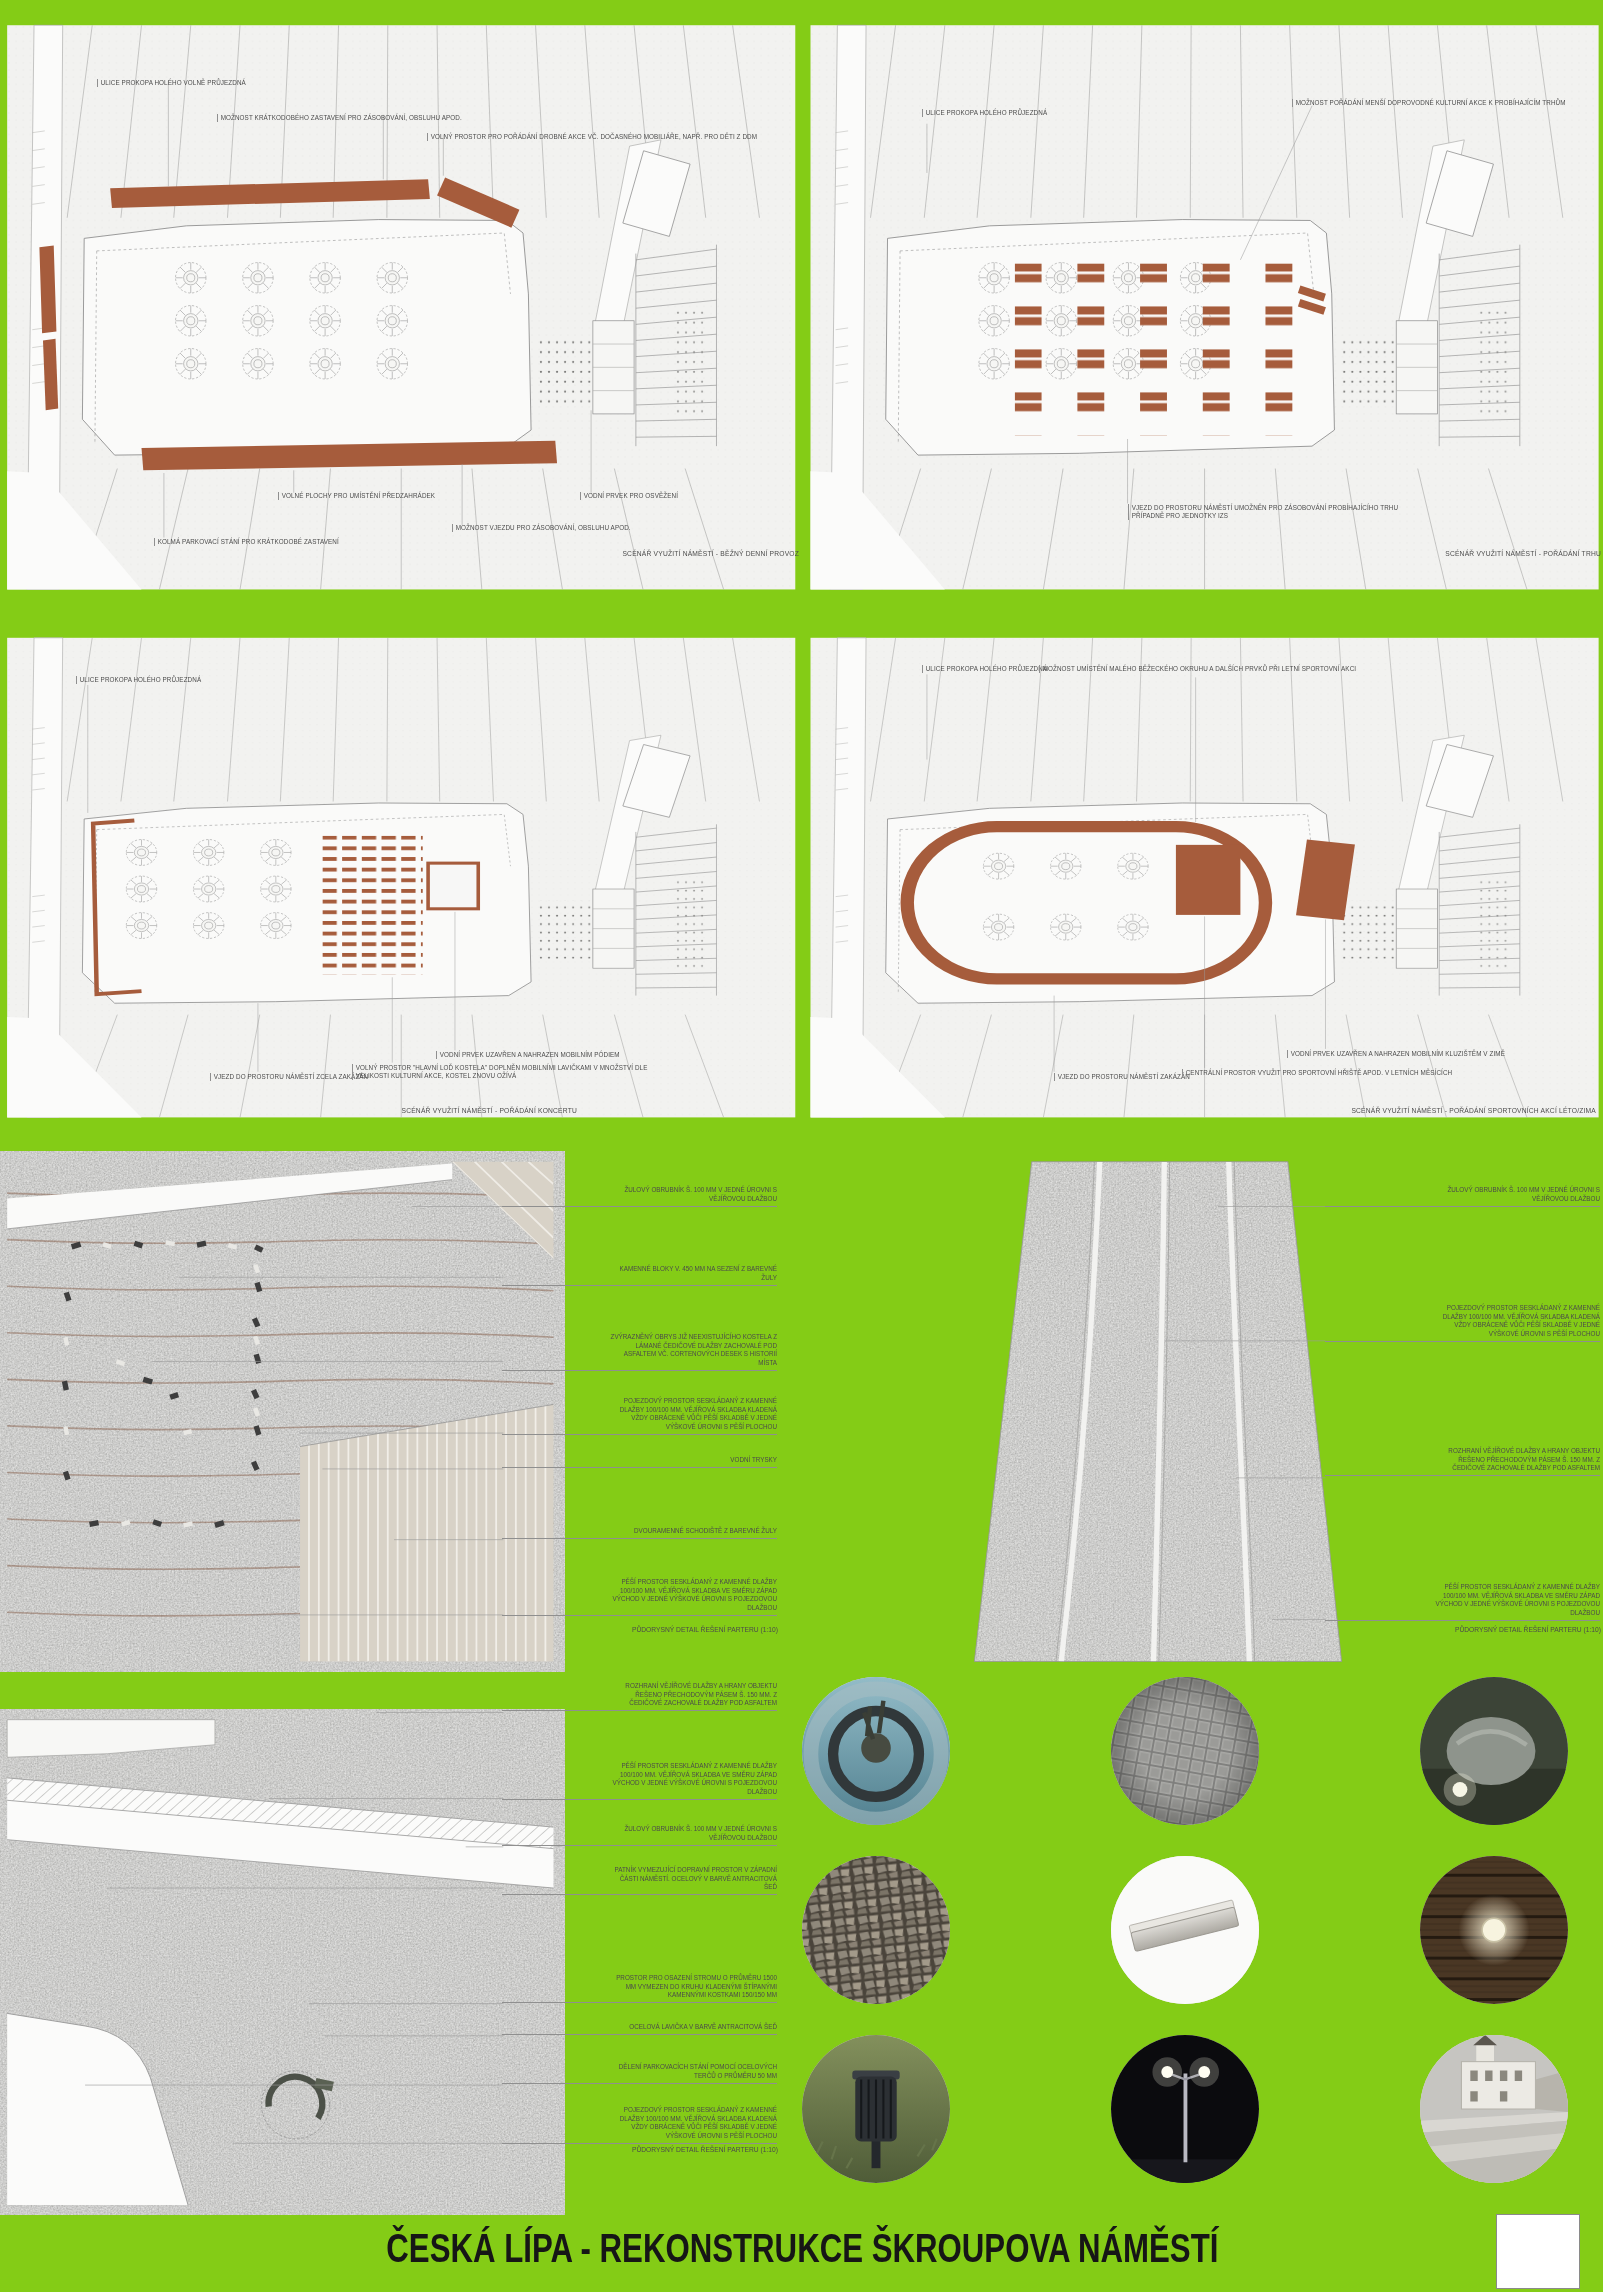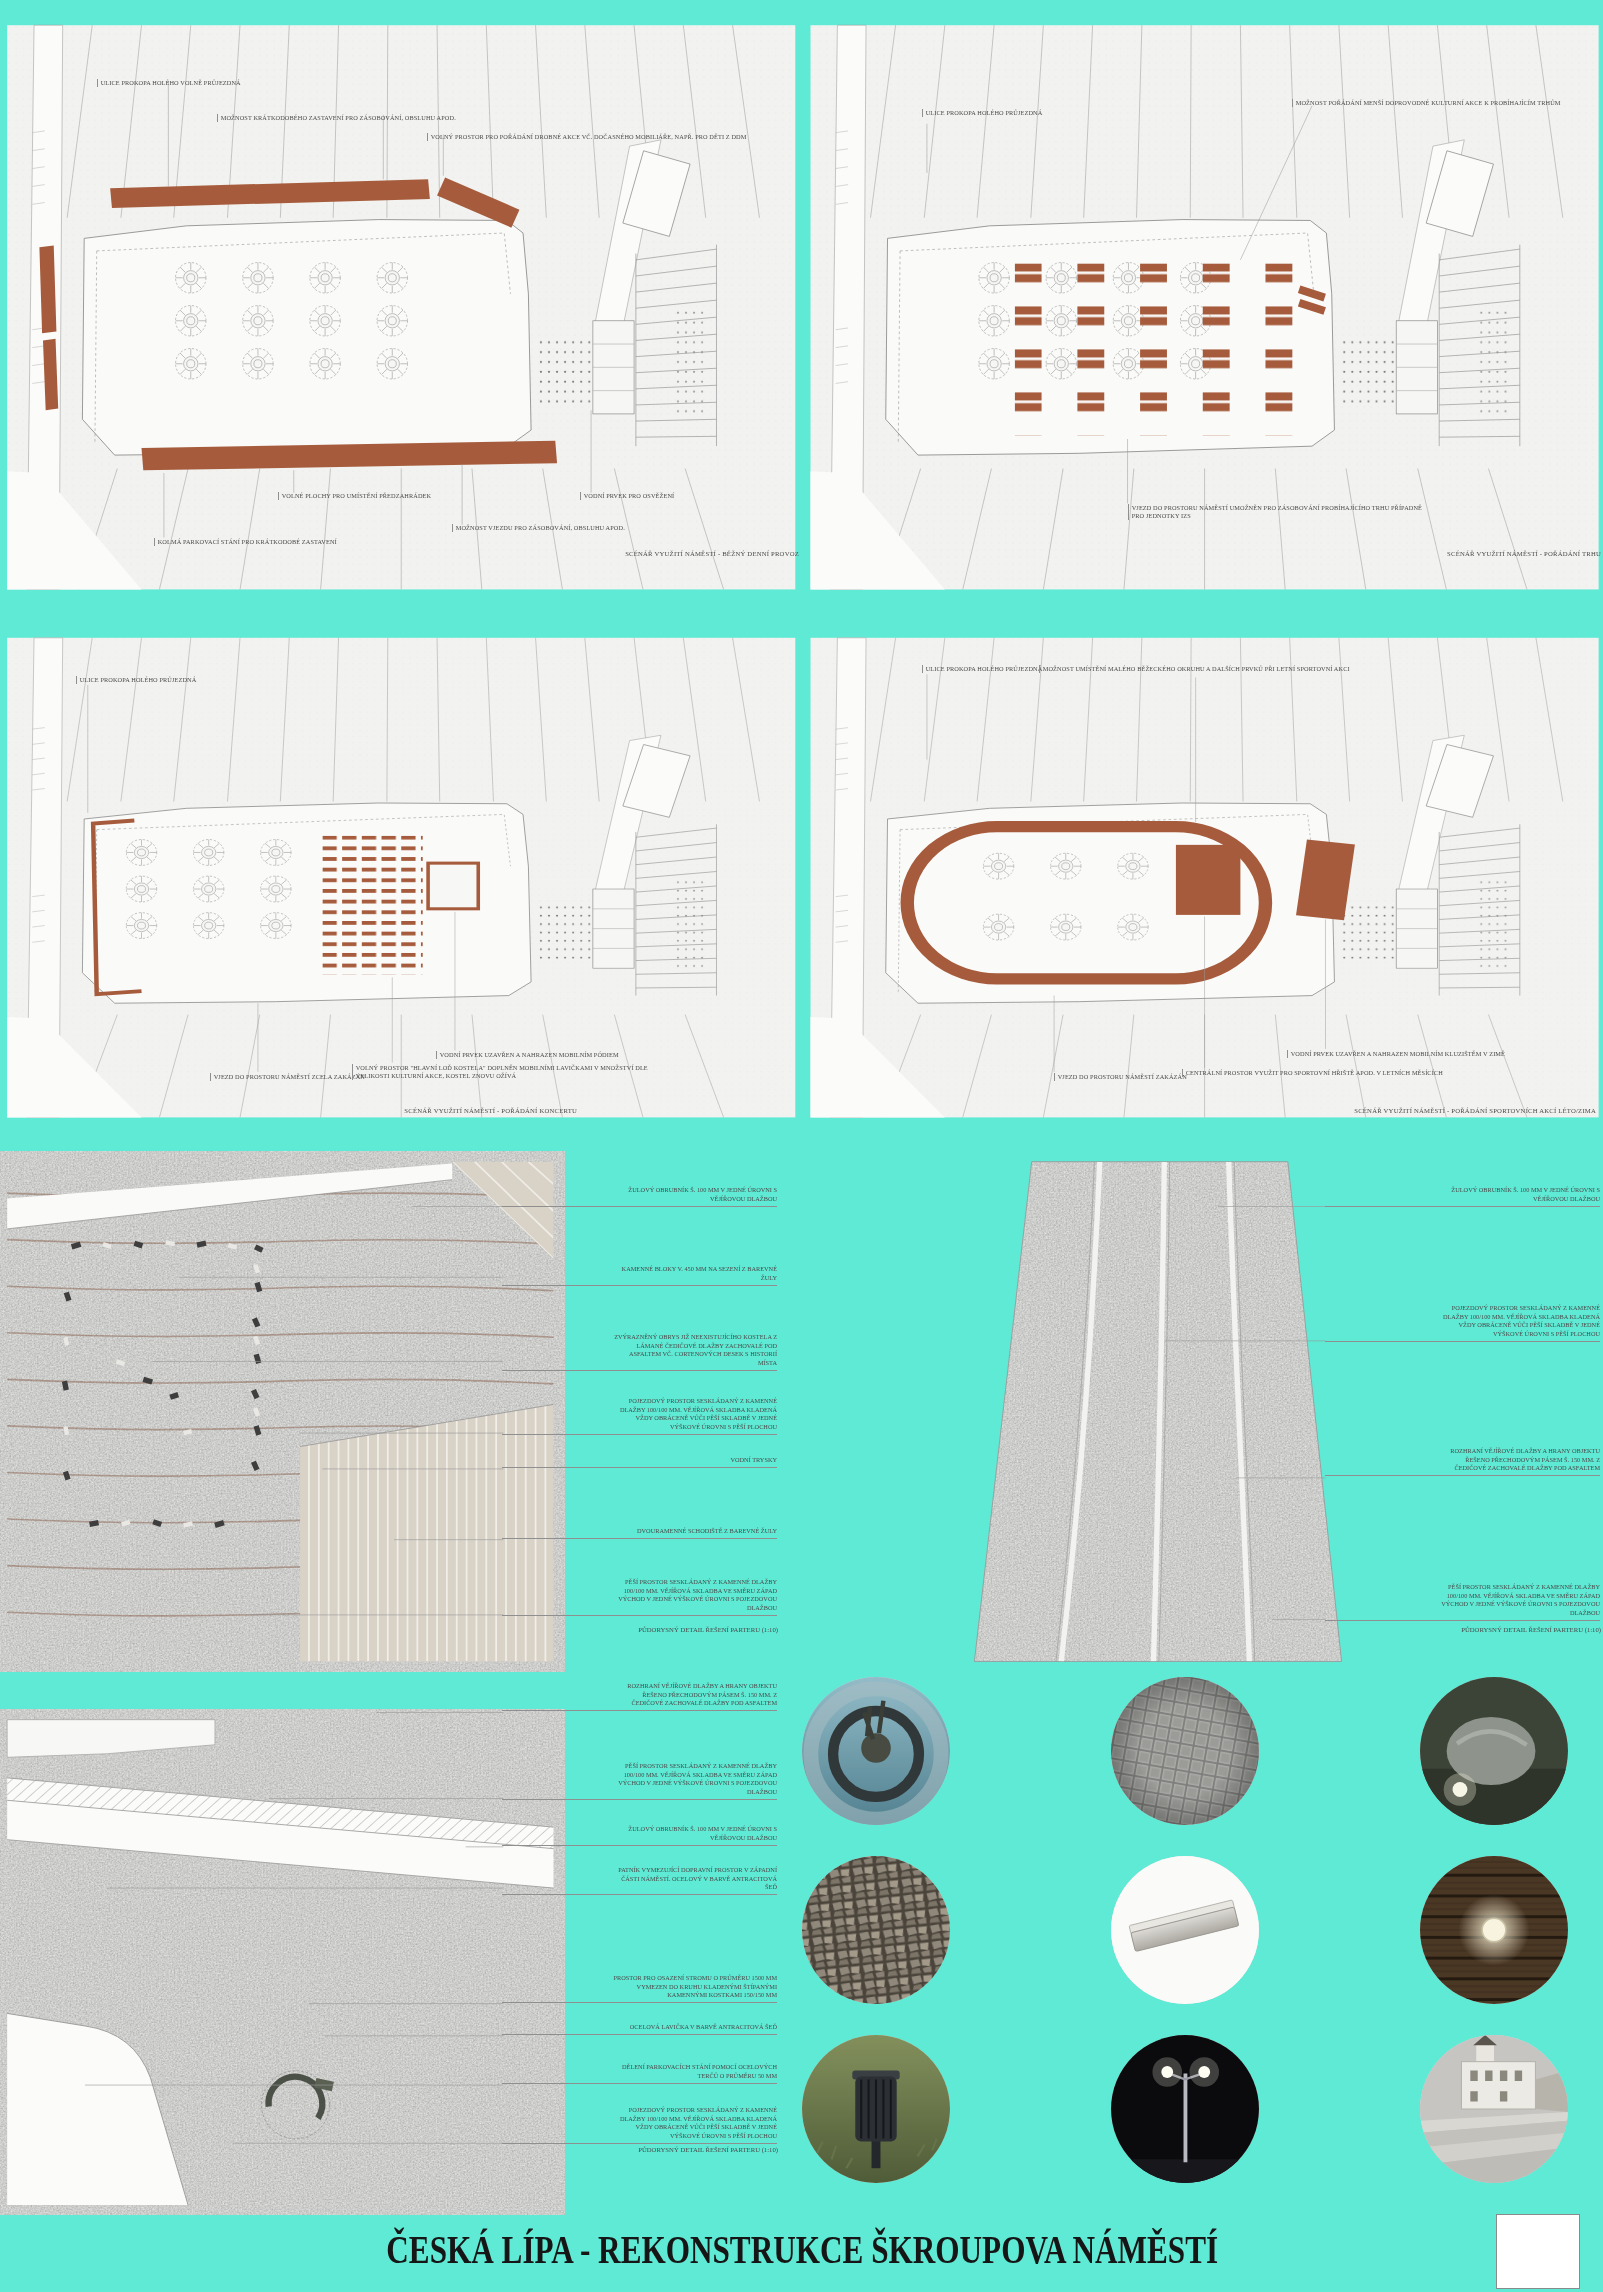--- a/index.html
+++ b/index.html
@@ -1,16 +1,16 @@
 <!DOCTYPE html>
 <html style="font-size:14.3px"><head>
 <meta charset="utf-8">
 <style>
   html,body{margin:0;padding:0;background:#fff;}
-  .board{position:relative;width:1604px;height:2293px;background:#5eead4;overflow:hidden;font-family:Liberation Serif, serif;}
+  .board{position:relative;width:1604px;height:2293px;background:#84cc16;overflow:hidden;font-family:Liberation Sans, sans-serif;}
   .art{position:absolute;left:0;top:0;}
   .plan-label{position:absolute;font-size:6.3px;line-height:8px;color:#4b4b4b;border-left:0.9px solid #8f8f8f;padding-left:2.7px;letter-spacing:0.1px;}
   .plan-caption{position:absolute;font-size:6.7px;color:#4b4b4b;text-align:right;letter-spacing:0.2px;}
   .det-label{position:absolute;left:502px;width:168px;padding-left:107px;text-align:right;font-size:6.3px;line-height:8.5px;color:#4b4b4b;border-bottom:0.9px solid #8f8f8f;padding-bottom:2.7px;}
   .det-label.col2{left:1325px;}
   .det-caption{position:absolute;left:502px;width:276px;text-align:right;font-size:6.7px;color:#4b4b4b;}
   .det-caption.col2{left:1325px;}
   .photo{position:absolute;width:148px;height:148px;border-radius:50%;overflow:hidden;background:#ddd;}
   .photo svg{display:block;}
   .title-wrap{position:absolute;left:0;top:2226px;width:1604px;text-align:center;}

